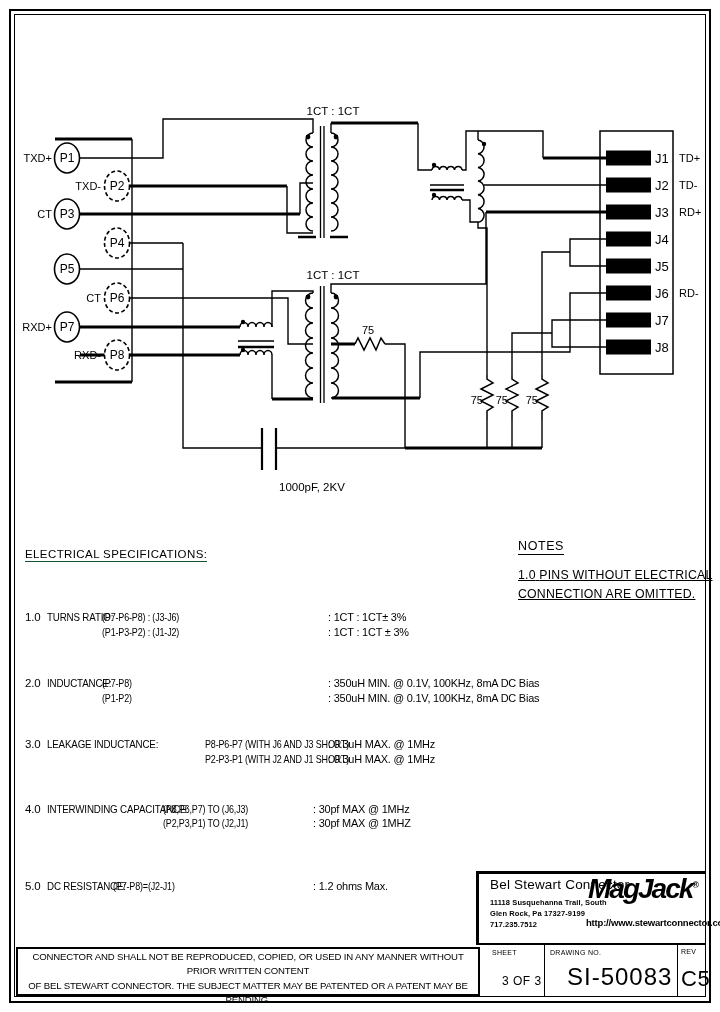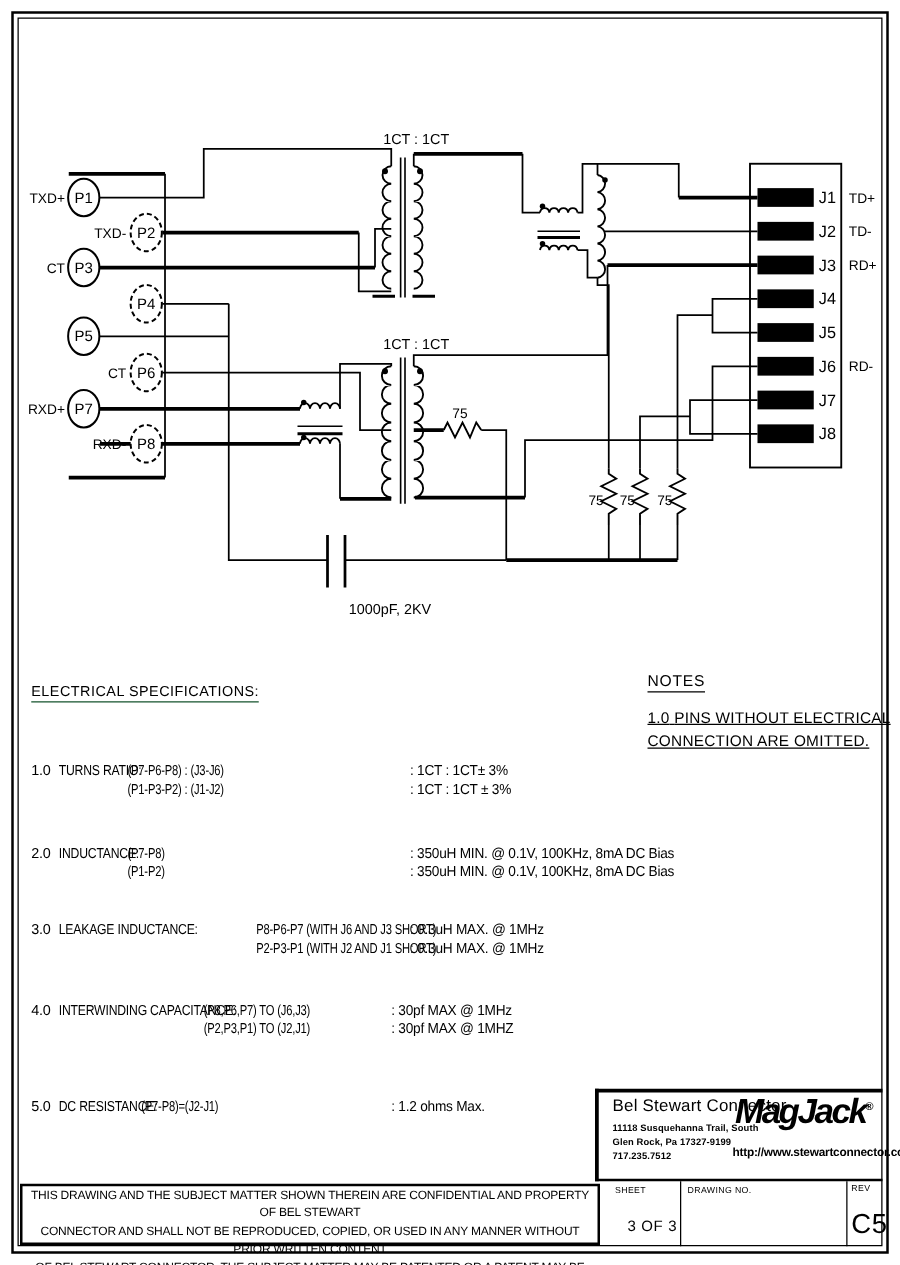--- a/index.html
+++ b/index.html
@@ -252,24 +252,24 @@
   <div class="tb-leftline"></div>
   <div class="tb-company">Bel Stewart Connector</div>
   <div class="tb-addr" style="top:898px">11118 Susquehanna Trail, South</div>
   <div class="tb-addr" style="top:909px">Glen Rock, Pa 17327-9199</div>
   <div class="tb-addr" style="top:920px">717.235.7512</div>
   <div class="magjack"><span>MagJack</span><sup>®</sup></div>
   <div class="tb-url">http://www.stewartconnector.com</div>
 
   <div class="band-line"></div>
   <div class="legal-box">
-    <div>THIS DRAWING AND THE SUBJECT MATTER SHOWN THEREIN ARE CONFIDENTIAL AND PROPERTY OF BEL STEWART</div>
     <div>CONNECTOR AND SHALL NOT BE REPRODUCED, COPIED, OR USED IN ANY MANNER WITHOUT PRIOR WRITTEN CONTENT</div>
     <div>OF BEL STEWART CONNECTOR.  THE SUBJECT MATTER MAY BE PATENTED OR A PATENT MAY BE PENDING.</div>
   </div>
   <div class="fdiv" style="left:544px"></div>
   <div class="fdiv" style="left:677px"></div>
   <div class="f-small" style="left:492px;top:949px">SHEET</div>
   <div class="f-sheetval">3 OF 3</div>
   <div class="f-small" style="left:550px;top:949px">DRAWING NO.</div>
+  <div class="f-dwgno">SI-50083</div>
   <div class="f-small" style="left:681px;top:948px">REV</div>
   <div class="f-rev">C5</div>
 </div>
 
 </body></html>

